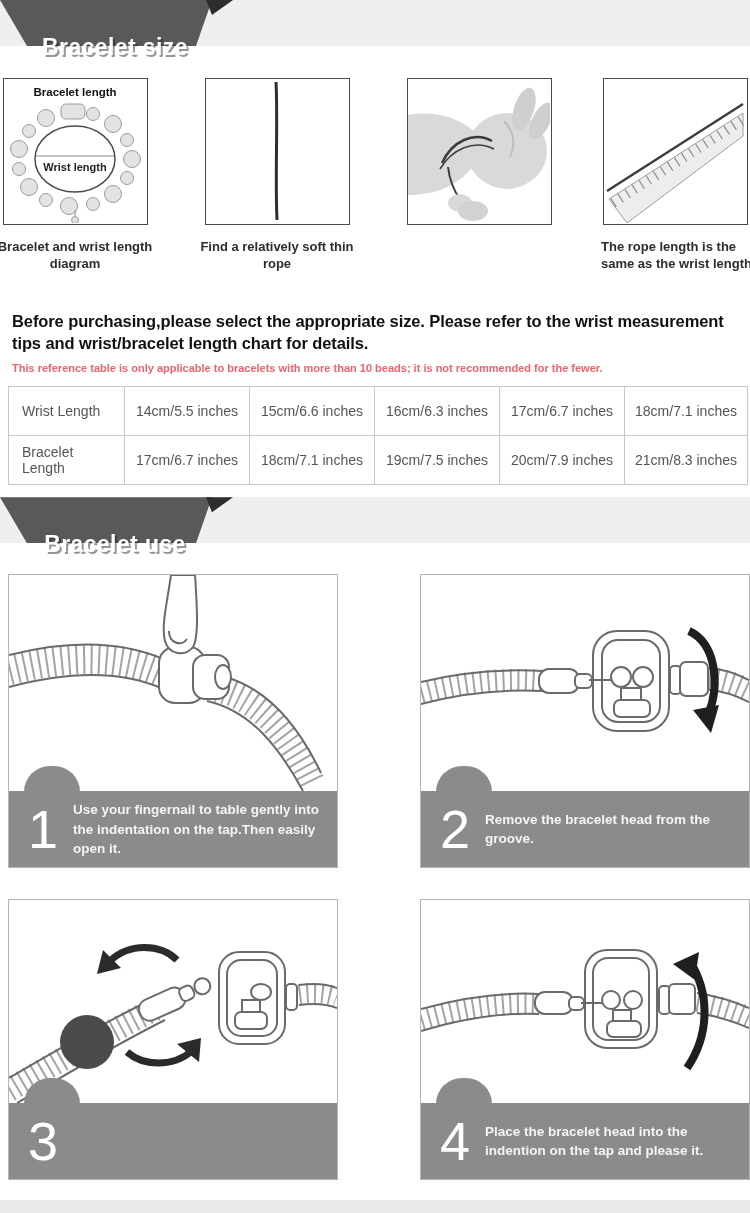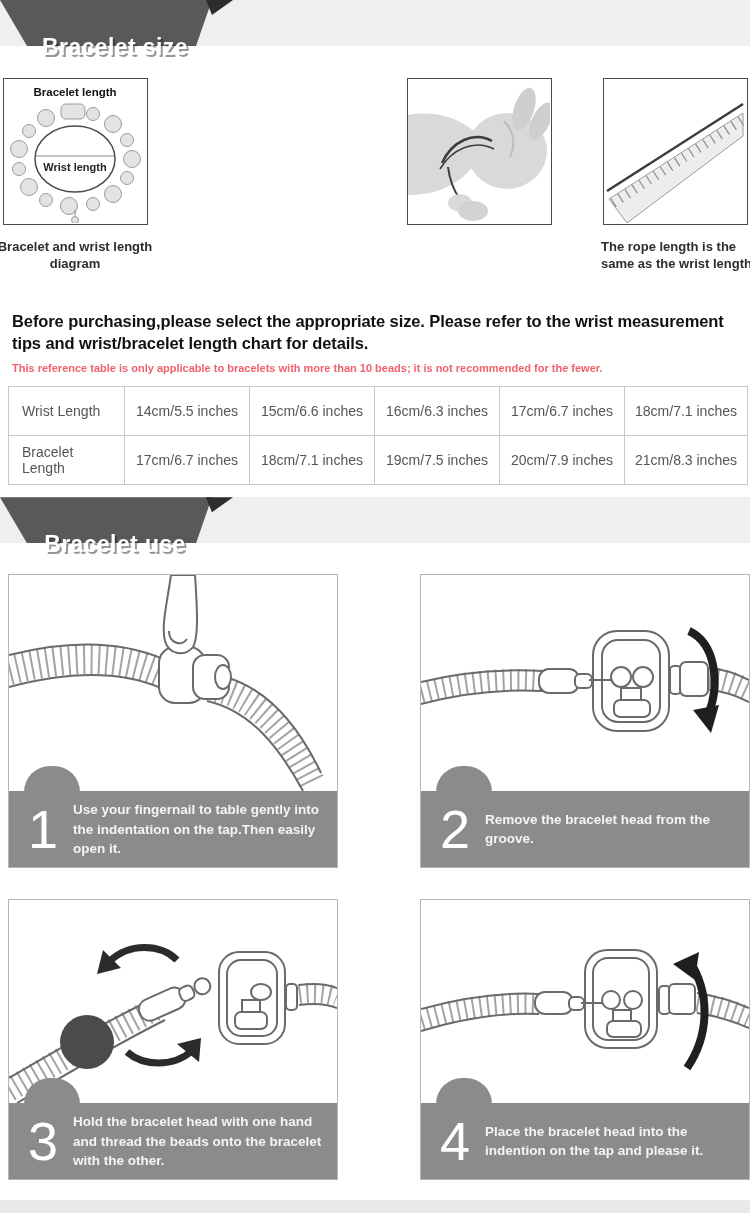--- a/index.html
+++ b/index.html
@@ -131,20 +131,28 @@
         </g>
         <ellipse cx="71" cy="80" rx="40" ry="33" fill="#ffffff" stroke="#4c4c4c" stroke-width="1.5"></ellipse>
         <path d="M32,77 L110,77" stroke="#8a8a8a" stroke-width="1"></path>
         <text x="71" y="17" font-size="11.5" font-weight="bold" fill="#111" text-anchor="middle">Bracelet length</text>
         <text x="71" y="92" font-size="11" font-weight="bold" fill="#222" text-anchor="middle">Wrist length</text>
       </svg>
     </div>
     <div class="m-caption cap-center">Bracelet and wrist length diagram</div>
   </div>
 
+  <div class="m-col c2">
+    <div class="m-box">
+      <svg width="142" height="144" viewBox="0 0 142 144">
+        <path d="M70,3 C72,40 69,100 71,141" stroke="#2e2e2e" stroke-width="3" fill="none"></path>
+      </svg>
+    </div>
+    <div class="m-caption cap-center">Find a relatively soft thin rope</div>
+  </div>
 
   <div class="m-col c3">
     <div class="m-box">
       <svg width="142" height="144" viewBox="0 0 142 144">
         <g>
           <path d="M0,36 C34,30 62,44 78,64 C66,96 40,116 0,116 Z" fill="#d9d9d9"></path>
           <ellipse cx="99" cy="72" rx="40" ry="38" fill="#d9d9d9"></ellipse>
           <ellipse cx="116" cy="30" rx="10" ry="22" fill="#cfcfcf" transform="rotate(18 116 30)"></ellipse>
           <ellipse cx="133" cy="42" rx="9" ry="20" fill="#cfcfcf" transform="rotate(26 133 42)"></ellipse>
           <path d="M96,42 C106,52 108,66 102,78" stroke="#bdbdbd" stroke-width="2" fill="none"></path>
@@ -291,21 +299,20 @@
         <rect x="226" y="112" width="32" height="17" rx="6" fill="#ffffff"></rect>
         <rect x="277" y="84" width="11" height="26" rx="4" fill="#ffffff"></rect>
         <path d="M290,94 C304,92 318,93 328,97" stroke="#a3a3a3" stroke-width="20" stroke-dasharray="2,5.5"></path>
         <path d="M290,85 C304,83 318,84 328,88"></path>
         <path d="M290,105 C304,103 318,104 328,108"></path>
       </g>
     </svg>
     <div class="bump"></div>
     <div class="band">
       <div class="step-num">3</div>
-      <div class="step-text">Hold the bracelet head with one hand and thread the beads onto the bracelet with the other.</div>
     </div>
   </div>
 
   <div class="panel p4">
     <svg class="ill" width="328" height="205" viewBox="0 0 328 205">
       <g stroke="#6a6a6a" fill="none" stroke-width="2">
         <path d="M0,120 C40,108 80,102 118,104" stroke="#a3a3a3" stroke-width="22" stroke-dasharray="2,5.5"></path>
         <path d="M0,109 C40,98 80,92 118,94"></path>
         <path d="M0,131 C40,119 80,112 118,114"></path>
         <rect x="114" y="92" width="38" height="22" rx="10" fill="#ffffff"></rect>

